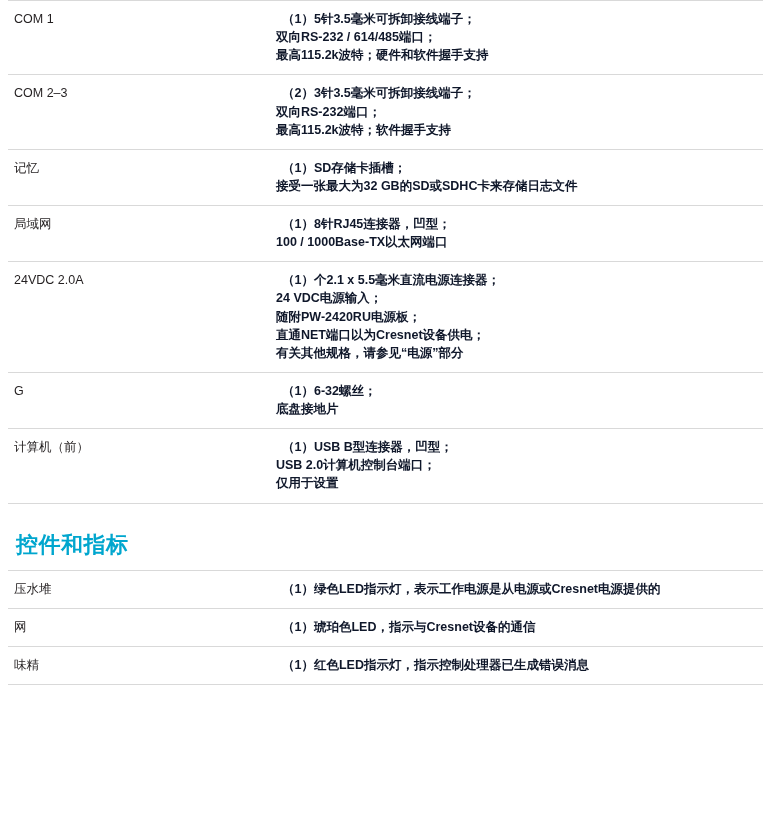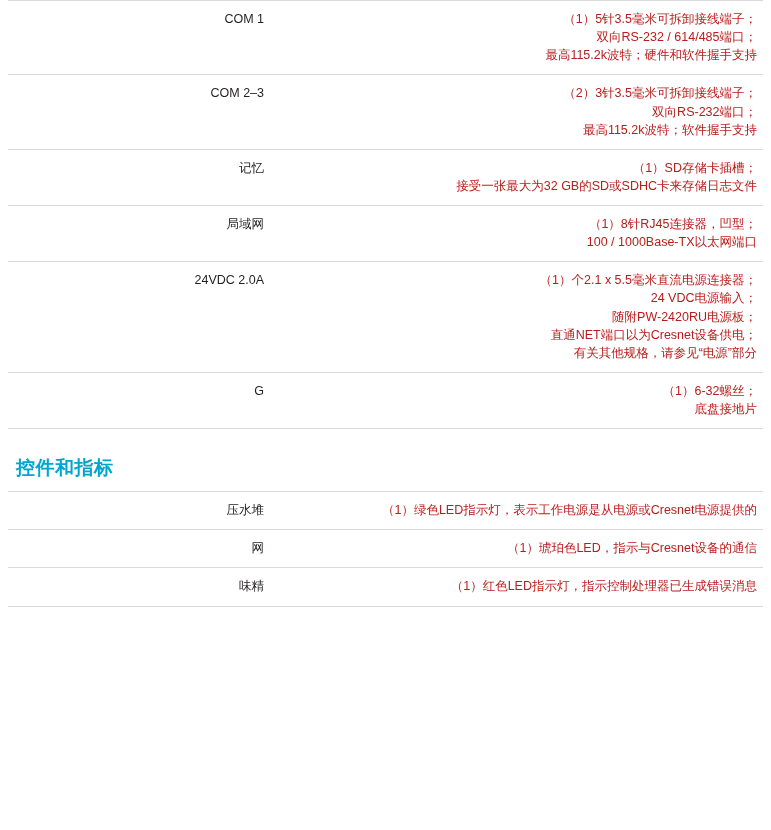--- a/index.html
+++ b/index.html
@@ -22,44 +22,44 @@
   table.spec {
     width: 100%;
     border-collapse: collapse;
     table-layout: fixed;
   }
   table.spec td {
     vertical-align: top;
     padding: 9px 6px 10px 6px;
     border-bottom: 1px solid #d9d9d9;
     line-height: 1.45;
-    text-align: right;
   }
   table.spec tr:first-child td {
     border-top: 1px solid #d9d9d9;
   }
   td.label {
     width: 250px;
     padding-left: 8px;
     color: #231f20;
   }
   td.value {
     padding-left: 14px;
-    color: #b91c1c;
+    color: #0f172a;
+    font-weight: bold;
   }
   .line {
     display: block;
     white-space: pre-wrap;
   }
   .line.indent {
     text-indent: 6px;
   }
   h2.section-title {
     color: #00a6ce;
-    font-size: 19px;
+    font-size: 22px;
     font-weight: bold;
     margin: 26px 0 10px 8px;
     letter-spacing: 0.5px;
   }
 </style>
 </head>
 <body>
 
 <div class="page">
   <div id="sections-root">
@@ -105,20 +105,28 @@
               <span class="line">有关其他规格，请参见“电源”部分</span>
             </td>
           </tr>
           <tr>
             <td class="label">G</td>
             <td class="value">
               <span class="line indent">（1）6-32螺丝；</span>
               <span class="line">底盘接地片</span>
             </td>
           </tr>
+          <tr>
+            <td class="label">计算机（前）</td>
+            <td class="value">
+              <span class="line indent">（1）USB B型连接器，凹型；</span>
+              <span class="line">USB 2.0计算机控制台端口；</span>
+              <span class="line">仅用于设置</span>
+            </td>
+          </tr>
         </tbody>
       </table>
       <h2 class="section-title">控件和指标</h2>
       <table class="spec">
         <tbody>
           <tr>
             <td class="label">压水堆</td>
             <td class="value">
               <span class="line indent">（1）绿色LED指示灯，表示工作电源是从电源或Cresnet电源提供的</span>
             </td>

